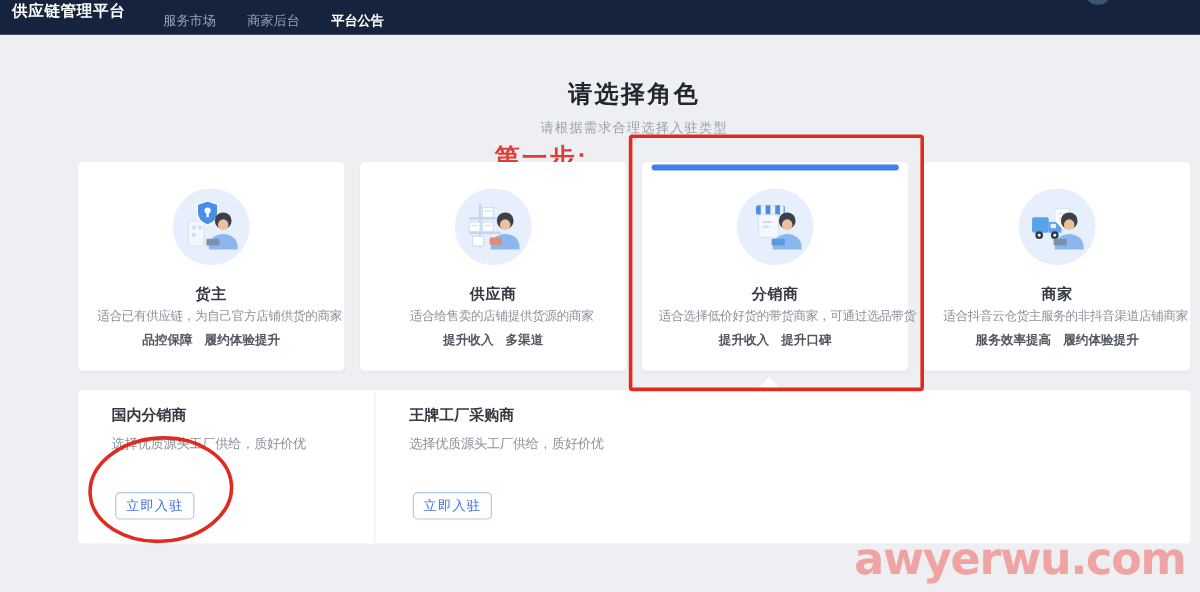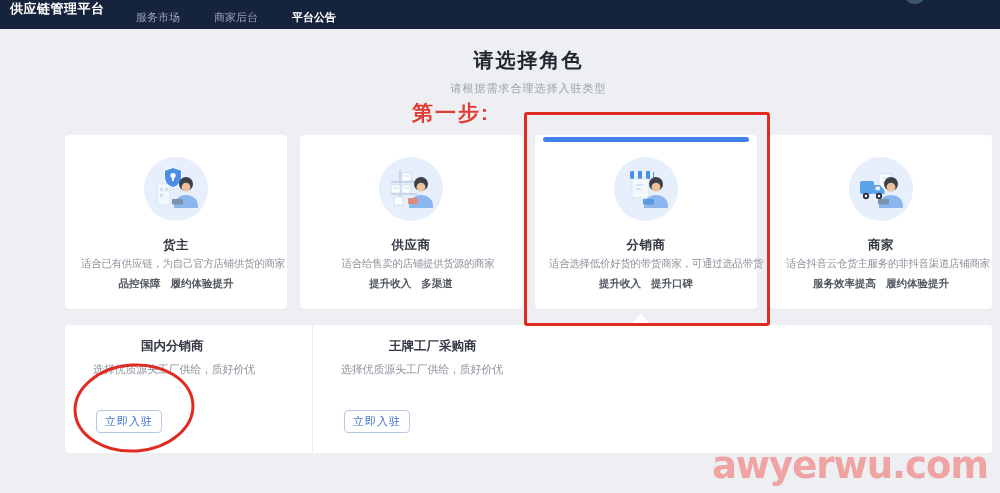--- a/index.html
+++ b/index.html
@@ -2,47 +2,47 @@
 <html><head>
 <meta charset="utf-8">
 <style>
   * { margin:0; padding:0; box-sizing:border-box; }
   html,body { width:1000px; height:493px; overflow:hidden; }
   body { font-family:"Liberation Sans","DejaVu Sans",sans-serif; background:#edeff3; position:relative; }
 
   
   .navbar { position:absolute; left:0; top:0; width:1000px; height:29px; background:#16233c; display:flex; z-index:5; }
   .brand { margin-left:10px; color:#ffffff; font-size:13px; font-weight:bold; letter-spacing:.5px; }
-  .menu { position:absolute; left:136px; top:0; height:35px; display:flex; align-items:center; gap:34px; }
+  .menu { position:absolute; left:136px; top:0; height:35px; display:flex; align-items:center; gap:26px; }
   .menu-item { color:#99a3b5; font-size:11px; cursor:pointer; text-decoration:none; white-space:nowrap; }
   .menu-item.active { color:#ffffff; font-weight:bold; }
   .avatar-sliver { position:absolute; left:904px; top:-18px; width:22px; height:22px; border-radius:50%; background:#3d5572; }
 
   
   .content { position:absolute; left:65px; top:29px; width:927px; }
   .header-row { position:relative; width:927px; text-align:center; }
   .step { position:absolute; left:255px; top:52px; width:170px; text-align:right; color:#e03c34; font-size:21px; font-weight:bold; letter-spacing:2px; }
-  .page-title { margin-top:18px; font-size:20px; font-weight:bold; color:#22262e; letter-spacing:2px; }
+  .page-title { margin-top:36px; font-size:20px; font-weight:bold; color:#22262e; letter-spacing:2px; }
   .page-subtitle { margin-top:7px; font-size:11px; color:#9aa1ab; letter-spacing:1px; }
 
   
   .cards { position:absolute; left:65px; top:128px; display:flex; gap:13px; z-index:1; }
   .card { width:222px; height:174px; background:#ffffff; border-radius:4px; position:relative; cursor:pointer; box-shadow:0 1px 2px rgba(20,40,80,.04);margin-top:7px; }
   .sel-bar { position:absolute; left:8px; right:8px; top:2px; height:5px; border-radius:3px; background:#4080e8; }
   .avatar-circle { position:absolute; left:79px; top:22px; width:64px; height:64px; border-radius:50%; background:#e6effb; overflow:hidden; }
   .role-name { position:absolute; left:0; top:102px; width:100%; text-align:center; font-size:12.5px; font-weight:bold; color:#343943; letter-spacing:.5px; }
   .role-desc { position:absolute; left:0; top:122px; width:100%; text-align:center; font-size:10.5px; color:#8b919b; white-space:nowrap; letter-spacing:-.3px;padding-left:14px; }
   .role-tags { position:absolute; left:0; top:142px; width:100%; display:flex; justify-content:center; gap:10px; font-size:10.5px; font-weight:bold; color:#51575f; }
 
   
   .panel { position:absolute; left:65px; top:325px; width:927px; height:128px; background:#ffffff; border-radius:4px; display:flex; z-index:1; }
   .panel-tri { position:absolute; left:630px; top:314px; width:0; height:0; border-left:11px solid transparent; border-right:11px solid transparent; border-bottom:12px solid #ffffff; z-index:2; }
   .sub-col { width:248px; height:100%; padding:13px 0 0 28px; position:relative; }
   .sub-col.first { border-right:1px solid #eef0f3; }
-  .sub-title { font-size:12.5px; font-weight:bold; color:#343943;margin-left:48px; }
+  .sub-title { font-size:12.5px; font-weight:bold; color:#343943; }
   .sub-desc { margin-top:7px; font-size:11px; color:#8b919b; letter-spacing:-.2px; }
   .join-btn { position:absolute; left:31px; top:85px; height:23px; padding:0 8px; background:#ffffff; border:1px solid #b5c7e8; border-radius:4px; color:#4472d9; font-size:11px; letter-spacing:1px; cursor:pointer; font-family:inherit; }
 
   
   .annot-box { position:absolute; left:524px; top:112px; width:246px; height:214px; border:3px solid #df2b20; border-radius:3px; z-index:4; pointer-events:none; }
   .annot-ellipse { position:absolute; left:70px; top:360px; z-index:4; pointer-events:none; }
 
   
   .watermark { position:absolute; right:12px; top:444px; font-size:37px; font-weight:bold; letter-spacing:-1px; color:#efa3a3; z-index:6; font-family:"DejaVu Sans",sans-serif; }
 </style>

